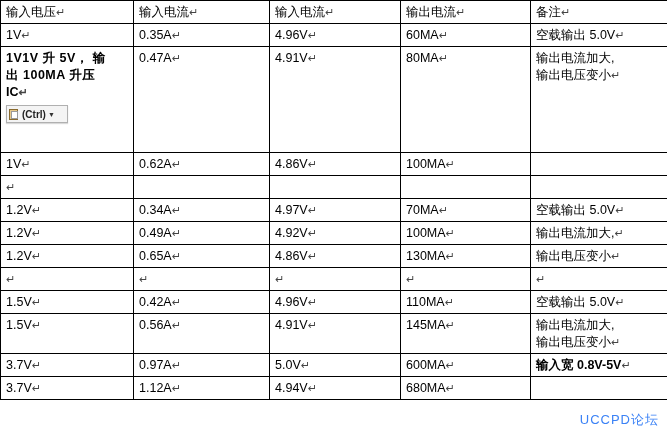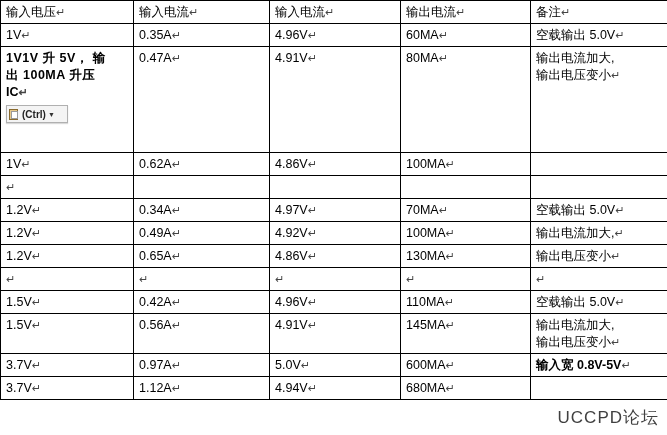--- a/index.html
+++ b/index.html
@@ -94,22 +94,22 @@
   .paste-tag .caret {
     margin-left: 2px;
     font-size: 7px;
     line-height: 7px;
     color: #333333;
   }
   .watermark {
     position: absolute;
     right: 8px;
     bottom: 6px;
-    font-size: 17px;
-    color: #404040;
+    font-size: 13px;
+    color: #3b82f6;
     letter-spacing: 1px;
     font-family: "Liberation Sans", sans-serif;
     pointer-events: none;
   }
 </style>
 </head>
 <body>
 
 <table class="data-table">
   <colgroup>

